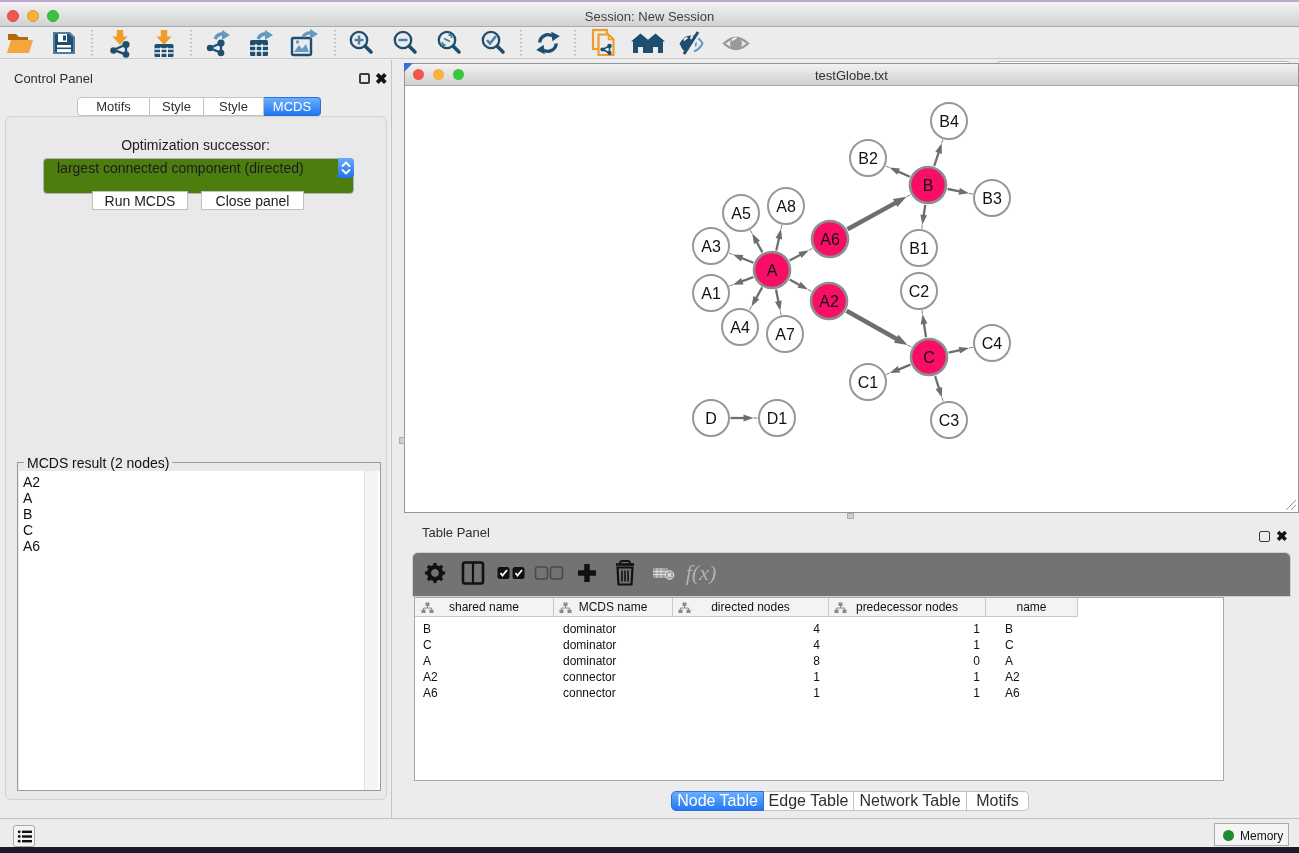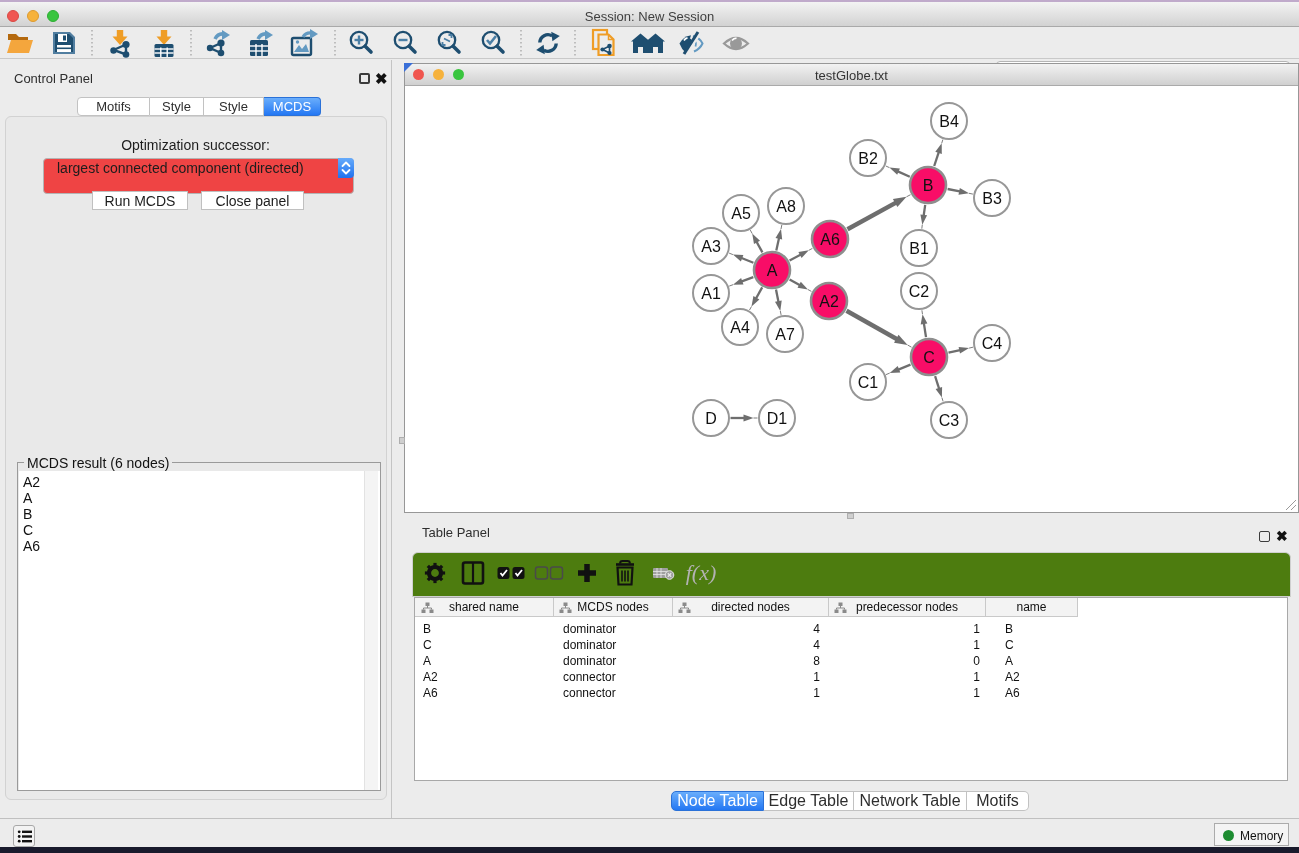--- a/index.html
+++ b/index.html
@@ -20,41 +20,41 @@
 #cp-title { left:14px; top:11px; font-size:13px; color:#2e2e2e; }
 .wmax { width:11px; height:11px; border:2px solid #3c3c3c; border-radius:2px; }
 .tabs { display:flex; height:19px; font-size:13px; color:#2e2e2e; }
 .tabs > div { background:#fff; border:1px solid #c2c2c2; border-left:none; display:flex; align-items:center; justify-content:center; }
 .tabs > div:first-child { border-left:1px solid #c2c2c2; border-radius:4px 0 0 4px; }
 .tabs > div.selb { background:linear-gradient(#6aaefc,#2377f3); color:#fff; border-color:#2a71d8; }
 #cp-tabs { left:77px; top:37px; width:244px; }
 #cp-tabs .t1{width:73px;} #cp-tabs .t2{width:54px;} #cp-tabs .t3{width:60px;} #cp-tabs .t4{width:57px; border-radius:0 4px 4px 0;}
 #cp-body { left:5px; top:56px; width:382px; height:684px; background:#e9e9e9; border:1px solid #d2d2d2; border-radius:6px; }
 #optlabel { width:100%; text-align:center; top:77px; font-size:14px; color:#1d1d1d; }
-#dropdown { left:43px; top:98px; width:311px; height:36px; background:#ef4444; border:1px solid #b4b4b4; border-radius:4px; font-size:14px; color:#1d1d1d; }
+#dropdown { left:43px; top:98px; width:311px; height:36px; background:#4d7c0f; border:1px solid #b4b4b4; border-radius:4px; font-size:14px; color:#1d1d1d; }
 #dd-text { left:13px; top:1px; }
 #dd-btn { right:-1px; top:-1px; width:16px; height:20px; background:linear-gradient(#66abfb,#2071ee); border-radius:0 4px 4px 0; }
 .btn { height:19px; background:#fff; border:1px solid #c0c0c0; border-radius:0; font-size:14px; color:#1d1d1d; display:flex; align-items:center; justify-content:center; }
 #btn-run { left:92px; top:131px; width:96px; }
 #btn-close { left:201px; top:131px; width:103px; }
 #resultbox { left:17px; top:402px; width:364px; height:329px; border:1px solid #9a9a9a; }
 #resultlbl { left:6px; top:-8px; background:#e9e9e9; padding:0 3px; font-size:14px; color:#111; }
 #resultwhite { left:1px; top:8px; width:361px; height:319px; background:#fff; }
 #resultscroll { right:2px; top:8px; width:14px; height:319px; background:#f4f4f4; border-left:1px solid #e2e2e2; }
 #resultlist { left:5px; top:11px; font-size:14px; color:#111; line-height:16px; }
 
 #netwin { left:404px; top:63px; width:895px; height:450px; background:#fff; border:1px solid #979797; }
 #nw-titlebar { left:0; top:0; width:893px; height:22px; background:linear-gradient(#f2f2f2,#dadada 70%,#d0d0d0); border-bottom:1px solid #aaa; }
 #nw-title { width:100%; text-align:center; top:4px; font-size:13px; color:#333; }
 .tls { border-radius:50%; width:11px; height:11px; top:5px; }
 
 #tpanel { left:393px; top:60px; width:906px; height:758px;padding-left:6px; }
 #tp-title { left:29px; top:465px; font-size:13px; color:#2e2e2e; }
-#tp-toolbar { left:19px; top:492px; width:879px; height:45px; background:#4d7c0f; border:1px solid #d0d0d0; border-radius:6px 6px 0 0; }
-#tp-table { left:21px; top:537px; width:874px; height:184px; background:#fff; border:1px solid #a8a8a8; }
+#tp-toolbar { left:19px; top:492px; width:879px; height:45px; background:#737373; border:1px solid #d0d0d0; border-radius:6px 6px 0 0; }
+#tp-table { left:21px; top:537px; width:810px; height:184px; background:#fff; border:1px solid #a8a8a8; }
 .hdr { top:0; height:19px; background:#f3f3f3; border-right:1px solid #c9c9c9; border-bottom:1px solid #c9c9c9; font-size:12px; color:#111; text-align:center; line-height:19px; }
 .cell { font-size:12px; color:#111; height:16px; line-height:16px; }
 #tp-tabs { left:278px; top:731px; width:358px; }
 #tp-tabs > div { height:20px; font-size:16px; }
 #tp-tabs .t1{width:93px; border-radius:5px 0 0 5px;} #tp-tabs .t2{width:90px;} #tp-tabs .t3{width:113px;} #tp-tabs .t4{width:62px; border-radius:0 5px 5px 0;}
 
 #statusbar { left:0; top:818px; width:1299px; height:21px; background:#ececec; border-top:1px solid #c0c0c0; }
 #listbtn { left:13px; top:6px; width:22px; height:22px; background:#f3f3f3; border:1px solid #a8a8a8; border-radius:3px; }
 #membtn { left:1214px; top:4px; width:75px; height:23px; background:#f4f4f4; border:1px solid #ababab; }
 #memdot { left:8px; top:6px; width:11px; height:11px; border-radius:50%; background:#1d8c31; }
@@ -219,21 +219,21 @@
           <path d="M2.5,6 L6,2.5 L9.5,6" fill="none" stroke="#fff" stroke-width="1.8" stroke-linecap="round" stroke-linejoin="round"></path>
           <path d="M2.5,10 L6,13.5 L9.5,10" fill="none" stroke="#fff" stroke-width="1.8" stroke-linecap="round" stroke-linejoin="round"></path>
         </svg>
       </div>
   </div>
   <div id="btn-run" class="abs btn">Run MCDS</div>
   <div id="btn-close" class="abs btn">Close panel</div>
   <div id="resultbox" class="abs">
     <div id="resultwhite" class="abs"></div>
     <div id="resultscroll" class="abs"></div>
-    <div id="resultlbl" class="abs">MCDS result (6 nodes)</div>
+    <div id="resultlbl" class="abs">MCDS result (2 nodes)</div>
     <div id="resultlist" class="abs">A2<br>A<br>B<br>C<br>A6</div>
   </div>
 </div>
 <div id="netwin" class="abs">
   <div id="nw-titlebar" class="abs">
     <div class="abs tls" style="left:8px; background:#f0564f;"></div>
     <div class="abs tls" style="left:28px; background:#f6b23c;"></div>
     <div class="abs tls" style="left:48px; background:#39c53e;"></div>
     <div id="nw-title" class="abs">testGlobe.txt</div>
   </div>
@@ -414,21 +414,21 @@
       </svg>
     </div>
   <div id="tp-table" class="abs">
       <div class="abs hdr" style="left:0px;width:139px;">shared name</div>
       <svg class="abs" style="left:6px;top:4px;" width="13" height="12">
         <rect x="4.5" y="0.5" width="4" height="3.5" fill="#8a8a8a"></rect>
         <rect x="0.5" y="7.5" width="4" height="3.5" fill="#8a8a8a"></rect>
         <rect x="8.5" y="7.5" width="4" height="3.5" fill="#8a8a8a"></rect>
         <path d="M6.5,4 L6.5,6 M2.5,7.5 L2.5,6 L10.5,6 L10.5,7.5" fill="none" stroke="#8a8a8a" stroke-width="1"></path>
       </svg>
-      <div class="abs hdr" style="left:139px;width:119px;">MCDS nodes</div>
+      <div class="abs hdr" style="left:139px;width:119px;">MCDS name</div>
       <svg class="abs" style="left:144px;top:4px;" width="13" height="12">
         <rect x="4.5" y="0.5" width="4" height="3.5" fill="#8a8a8a"></rect>
         <rect x="0.5" y="7.5" width="4" height="3.5" fill="#8a8a8a"></rect>
         <rect x="8.5" y="7.5" width="4" height="3.5" fill="#8a8a8a"></rect>
         <path d="M6.5,4 L6.5,6 M2.5,7.5 L2.5,6 L10.5,6 L10.5,7.5" fill="none" stroke="#8a8a8a" stroke-width="1"></path>
       </svg>
       <div class="abs hdr" style="left:258px;width:156px;">directed nodes</div>
       <svg class="abs" style="left:263px;top:4px;" width="13" height="12">
         <rect x="4.5" y="0.5" width="4" height="3.5" fill="#8a8a8a"></rect>
         <rect x="0.5" y="7.5" width="4" height="3.5" fill="#8a8a8a"></rect>

